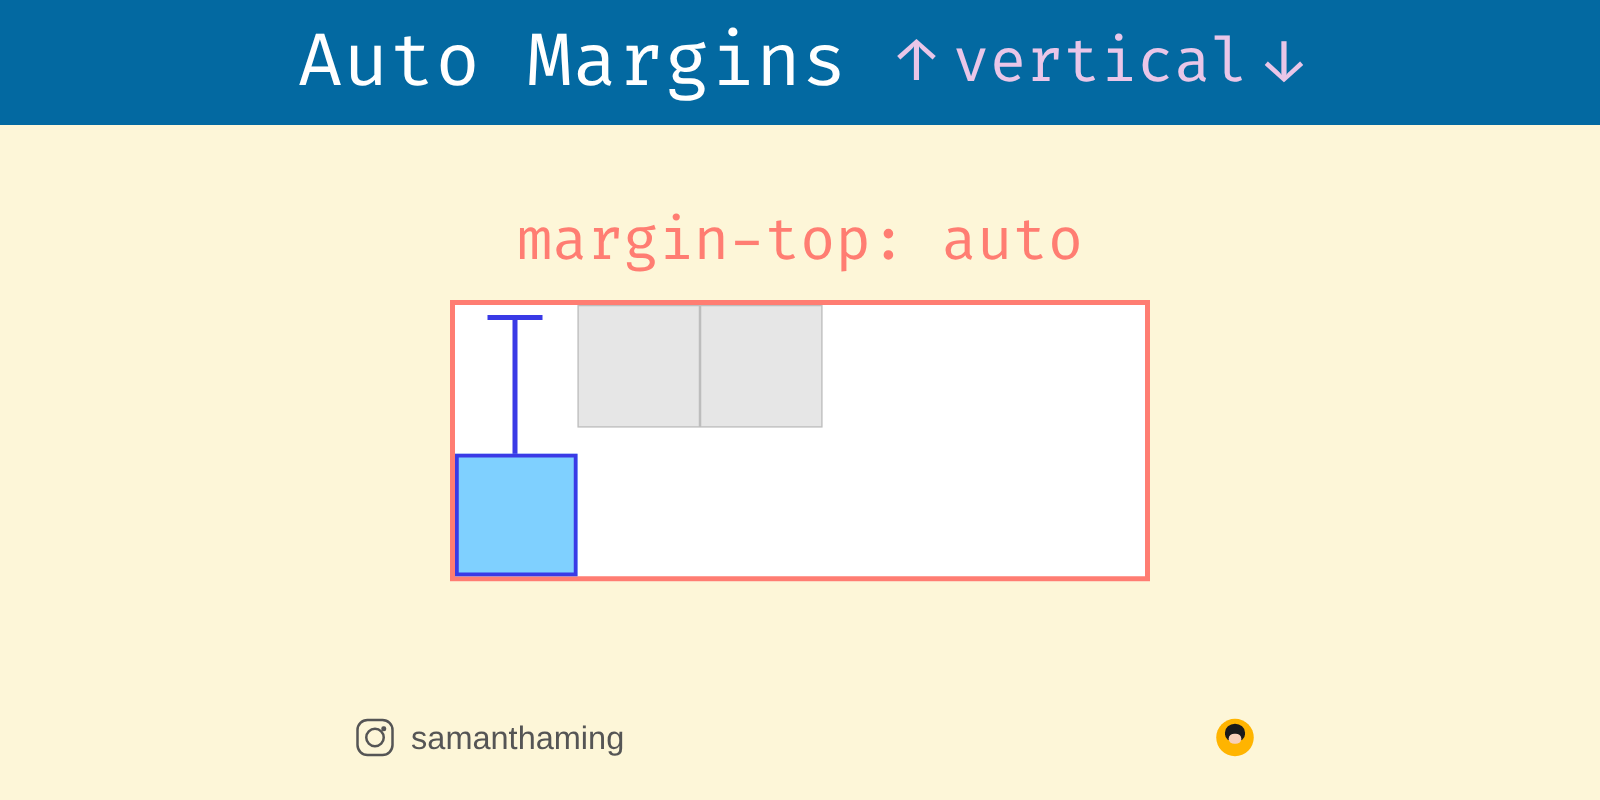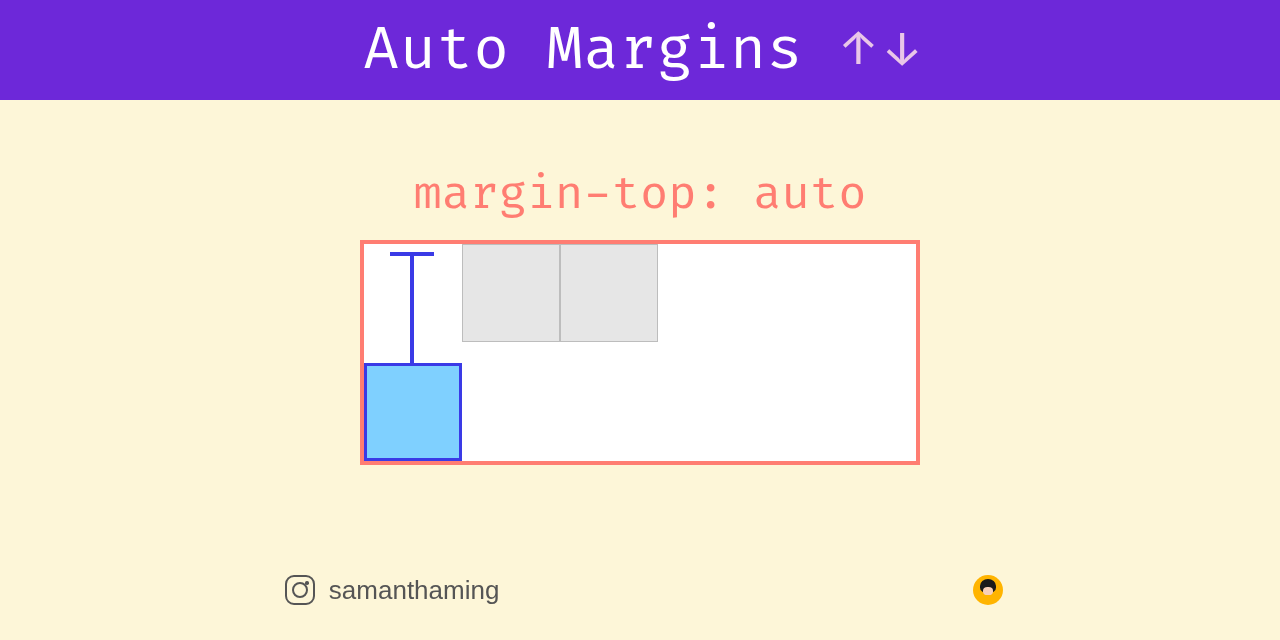--- a/index.html
+++ b/index.html
@@ -4,21 +4,21 @@
 <style>
   * { box-sizing: border-box; margin: 0; padding: 0; }
   html, body { width: 1280px; height: 640px; overflow: hidden; }
   body {
     background: #fdf6d8;
     font-family: "Fira Code", "Consolas", "Menlo", monospace;
     display: flex;
     flex-direction: column;
   }
   .header {
-    background: #6d28d9;
+    background: #0369a1;
     height: 100px;
     display: flex;
     align-items: center;
     justify-content: center;
     gap: 40px;
   }
   .header-title {
     color: #fff;
     font-size: 58px;
     font-weight: 400;
@@ -151,20 +151,21 @@
   }
   .tw-icon svg { width: 32px; height: 32px; fill: #555; }
 </style>
 </head>
 <body>
 
 <div class="header">
   <span class="header-title">Auto Margins</span>
   <span class="header-sub">
     <span class="arrow-up">↑</span>
+    <span>vertical</span>
     <span class="arrow-down">↓</span>
   </span>
 </div>
 
 <div class="main">
 
   <div class="panel">
     <div class="panel-title">margin-top: auto</div>
     <div class="flexbox">
       <div class="spacer"></div>

